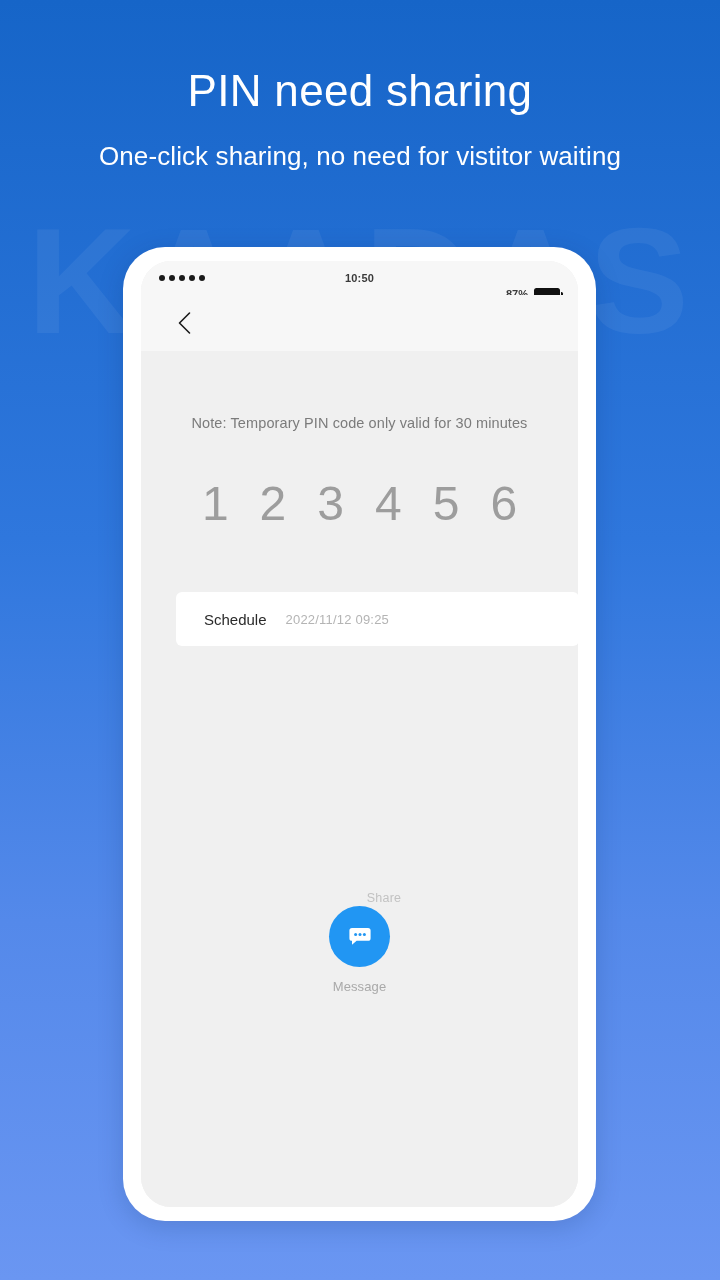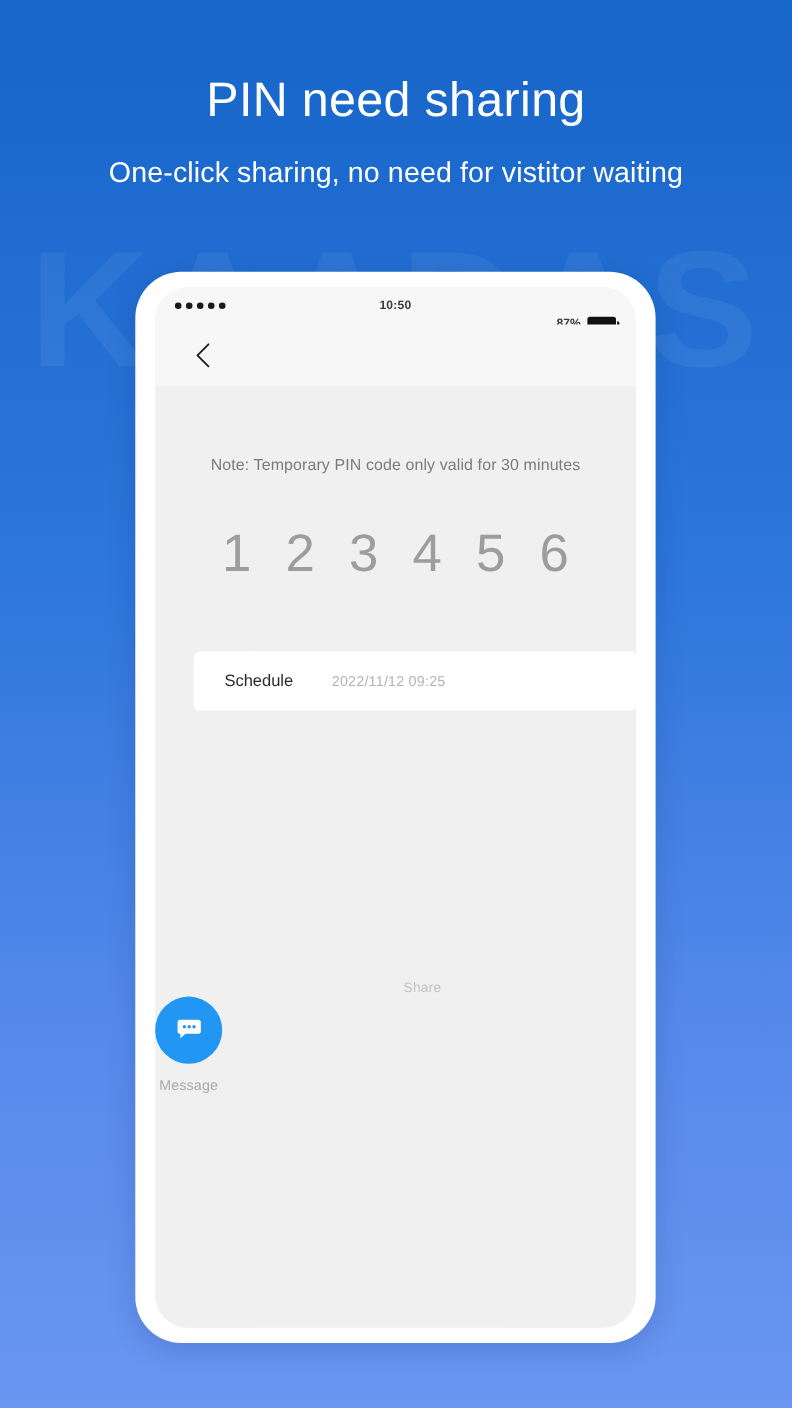--- a/index.html
+++ b/index.html
@@ -92,37 +92,37 @@
   }
 
   #pin-code {
     position:absolute; top:127px; left:0; width:437px;
     display:flex; justify-content:center; gap:31px;
     font-size:48px; font-weight:300; color:#9d9d9d; line-height:1.1;
   }
 
   #schedule-card {
     position:absolute; top:241px; left:35px; width:403px; height:54px;
-    background:#ffffff; border-radius:6px; display:flex; align-items:center;gap:16px;
+    background:#ffffff; border-radius:6px; display:flex; align-items:center;
   }
   #schedule-label {
     margin-left:28px; font-size:15px; color:#2a2a2a; font-weight:400;
   }
   #schedule-value {
     margin-left:19px; font-size:13px; color:#b4b4b4; letter-spacing:0.2px;
   }
 
   
   #share-title {
     position:absolute; top:540px; left:0; width:486px; text-align:center;
     font-size:12.5px; color:#c2c2c2; letter-spacing:0.2px;
   }
   #share-actions {
     position:absolute; top:555px; left:0; width:437px;
-    display:flex; justify-content:space-between; gap:117px;
+    display:flex; justify-content:flex-end; gap:117px;flex-direction:column;
   }
   .share-item { display:flex; flex-direction:column; align-items:center; cursor:pointer; }
   .share-circle {
     width:61px; height:61px; border-radius:50%;
     display:flex; align-items:center; justify-content:center;
   }
   .share-label {
     margin-top:12px; font-size:13px; color:#a9a9a9; letter-spacing:0.1px;
   }
 </style>

